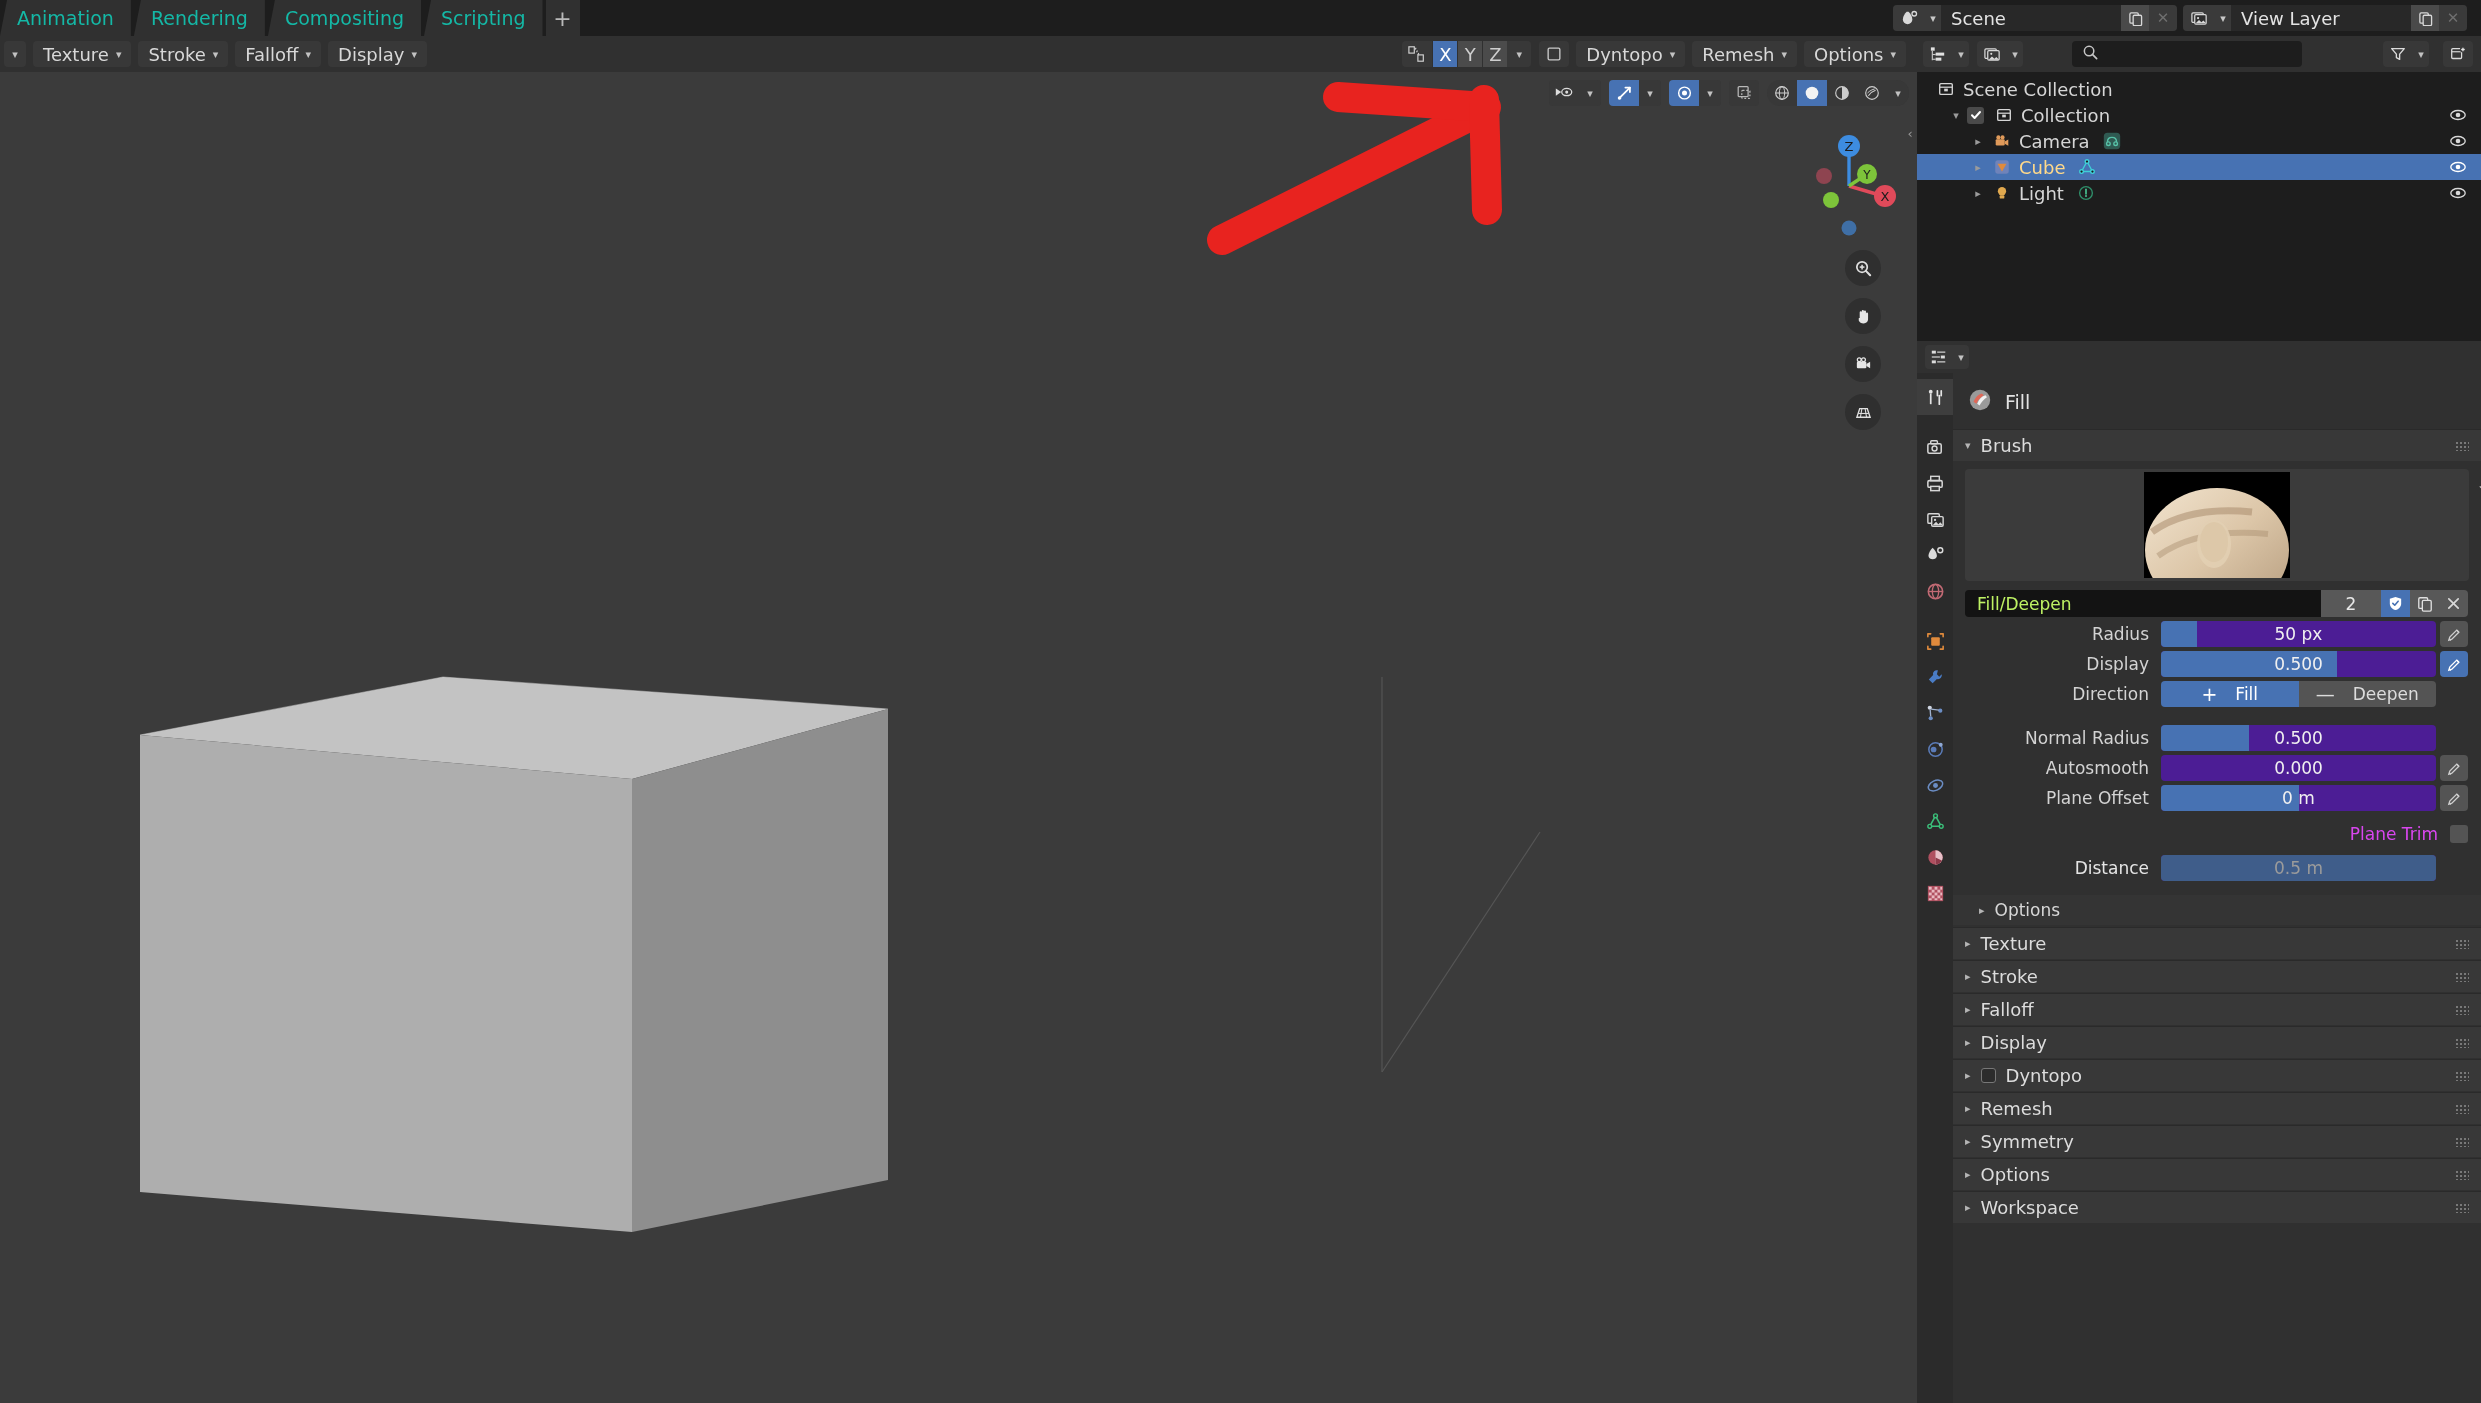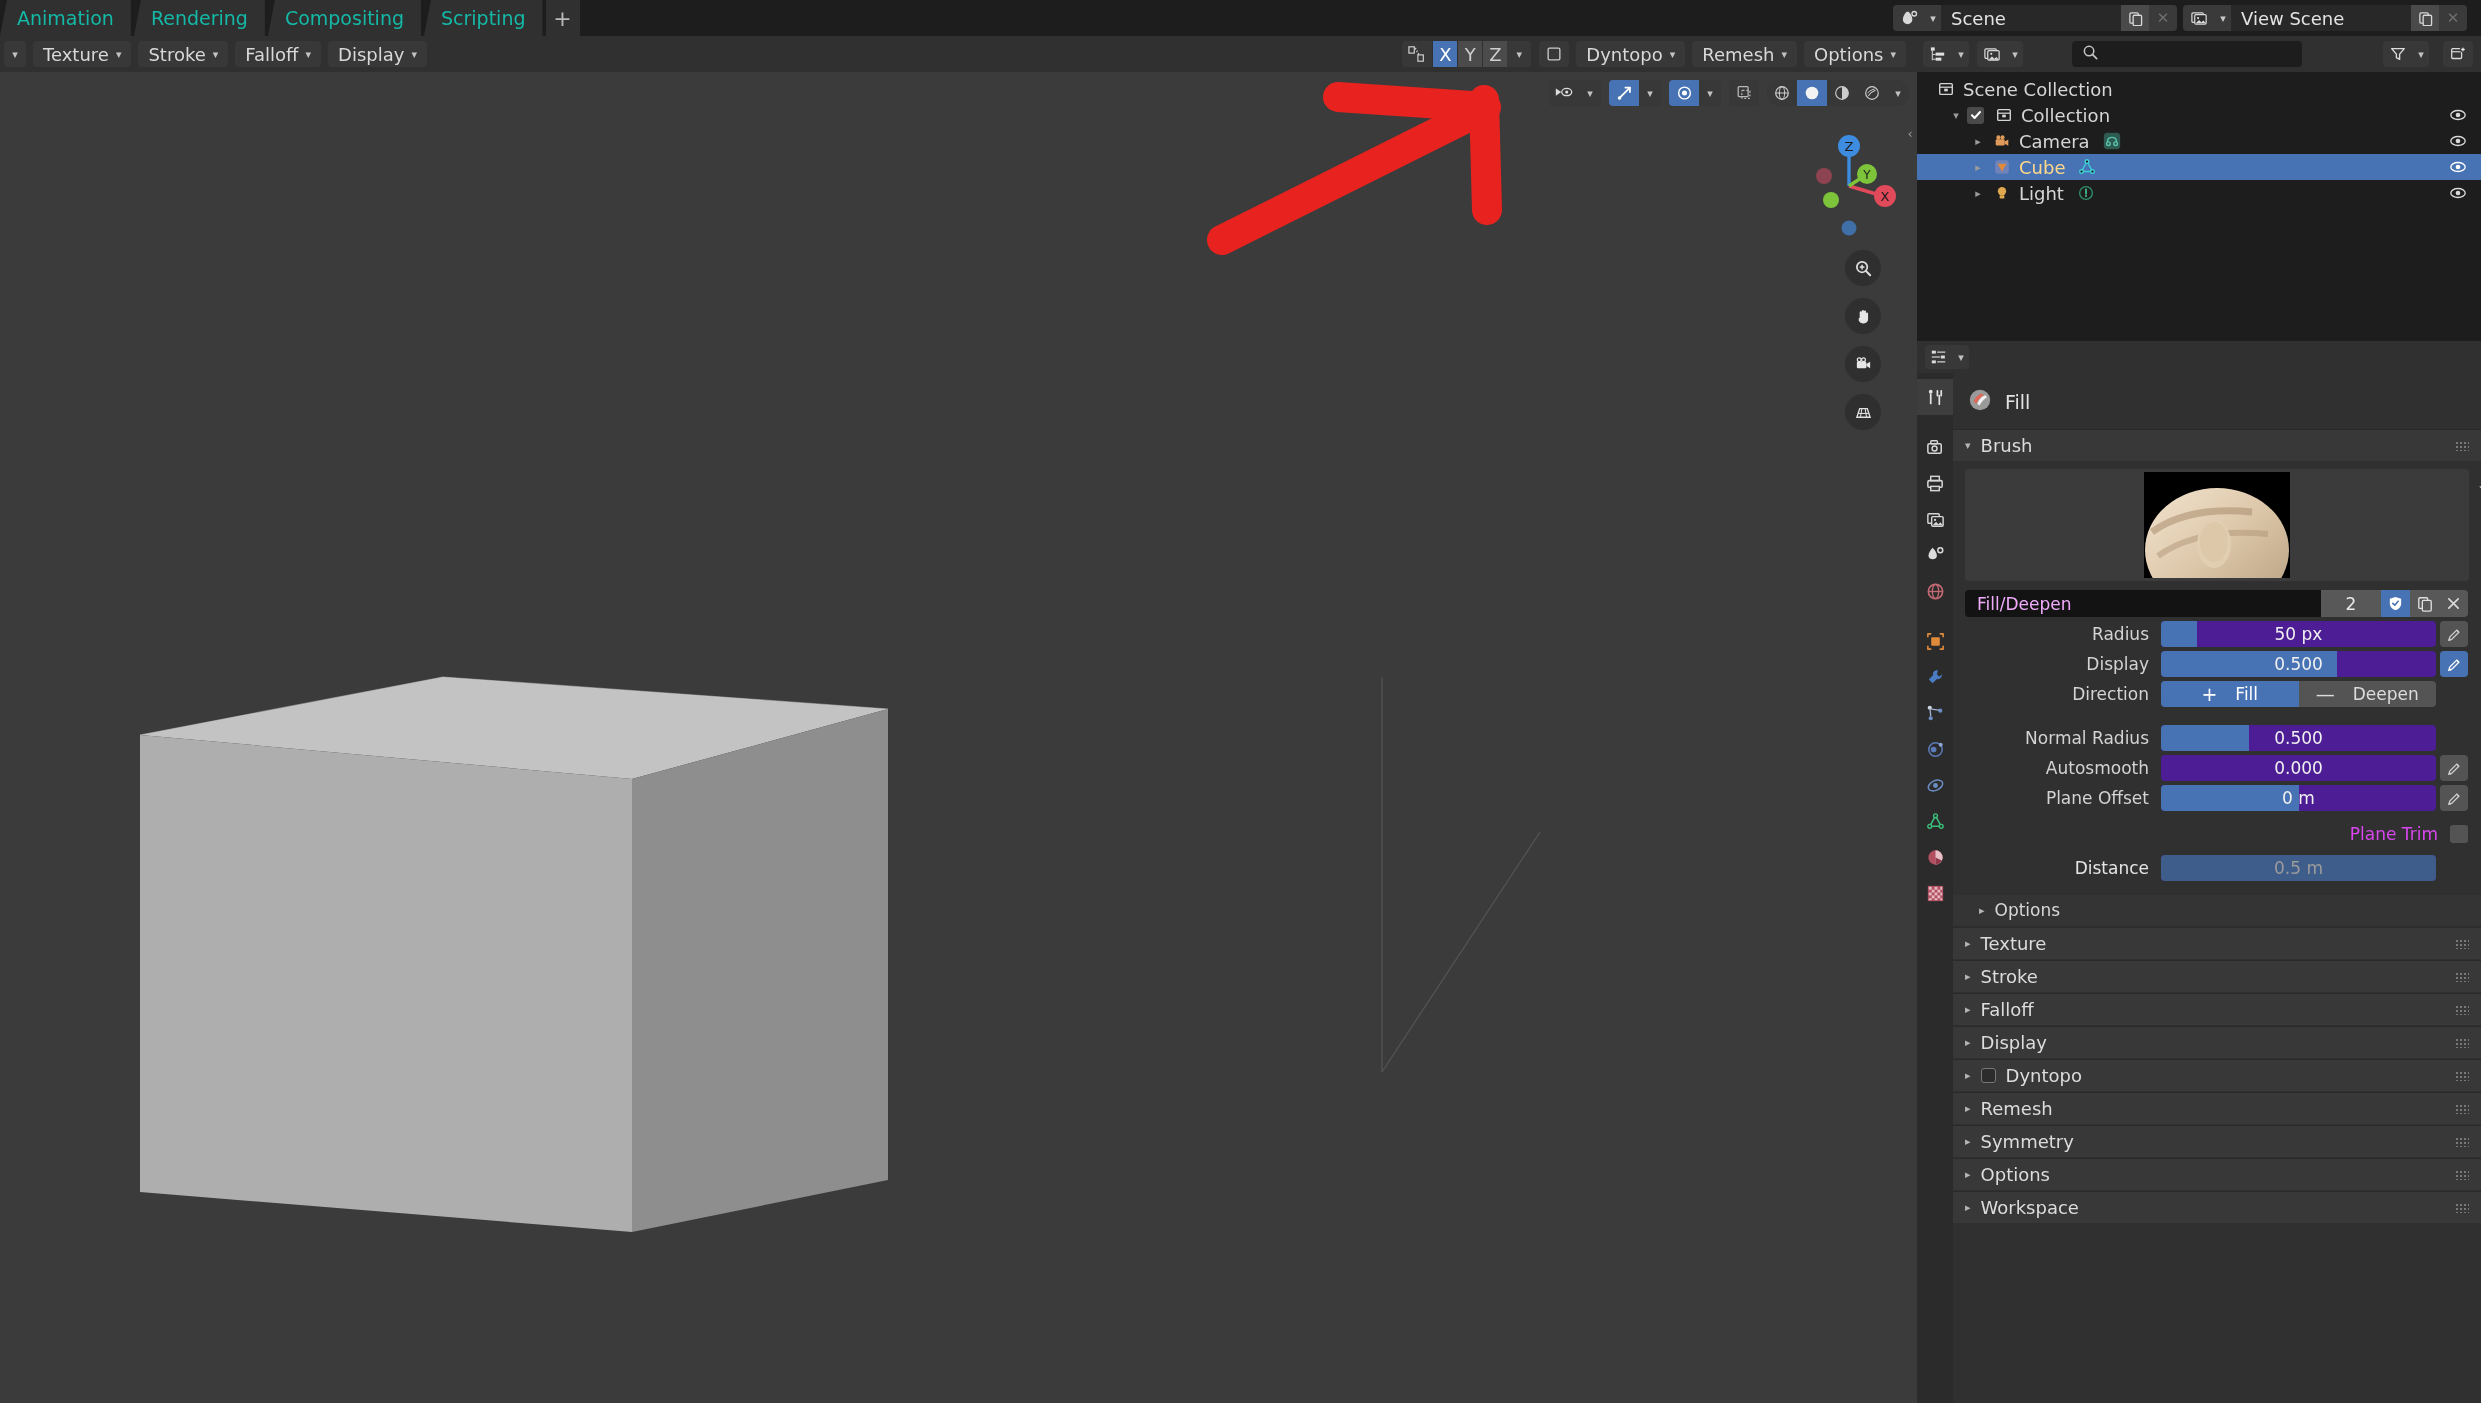--- a/index.html
+++ b/index.html
@@ -207,21 +207,21 @@
   }
   .preview-chev {
     position: absolute; right: -24px; top: 0; width: 22px; height: 32px;
     display: flex; align-items: center; justify-content: center; color: #c7c7c7; font-size: 12px;
   }
   .brush-row {
     display: flex; align-items: center; margin: 9px 13px 0 12px; height: 27px; gap: 0;
   }
   .brush-name {
     flex: 1; background: #131313; border-radius: 4px 0 0 4px; height: 27px;
-    display: flex; align-items: center; padding-left: 12px; font-size: 17px; color: #f0abfc;
+    display: flex; align-items: center; padding-left: 12px; font-size: 17px; color: #bef264;
   }
   .brush-count {
     width: 60px; height: 27px; background: #585858; display: flex;
     align-items: center; justify-content: center; font-size: 17px; color: #e8e8e8;
   }
   .brush-ibtn { width: 29px; height: 27px; display: flex; align-items: center;
     justify-content: center; background: #585858; }
   .brush-ibtn.blue { background: #4772b3; }
   .brush-ibtn.last { border-radius: 0 4px 4px 0; }
 
@@ -304,21 +304,21 @@
       <div class="dblock">
         <div class="db-ico">
           <svg width="19" height="19" viewBox="0 0 20 20">
             <rect x="2" y="4" width="12" height="10" rx="1.2" fill="none" stroke="#d9d9d9" stroke-width="1.3"></rect>
             <rect x="5" y="6" width="12" height="10" rx="1.2" fill="#2e2e2e" stroke="#d9d9d9" stroke-width="1.3"></rect>
             <circle cx="8.5" cy="9.5" r="1.2" fill="#d9d9d9"></circle>
             <path d="M6 15l3.5-3.5L12 14l2-2 3 3z" fill="#d9d9d9"></path>
           </svg>
         </div>
         <div class="db-chev">▾</div>
-        <div class="db-name">View Scene</div>
+        <div class="db-name">View Layer</div>
         <div class="db-btn">
           <svg width="15" height="15" viewBox="0 0 16 16">
               <rect x="2" y="2" width="9" height="11" rx="1.4" fill="none" stroke="#d8d8d8" stroke-width="1.4"></rect>
               <rect x="5.5" y="4.5" width="9" height="11" rx="1.4" fill="#4a4a4a" stroke="#d8d8d8" stroke-width="1.4"></rect>
             </svg>
         </div>
         <div class="db-btn dim">✕</div>
       </div>
     </div>
   </div>

